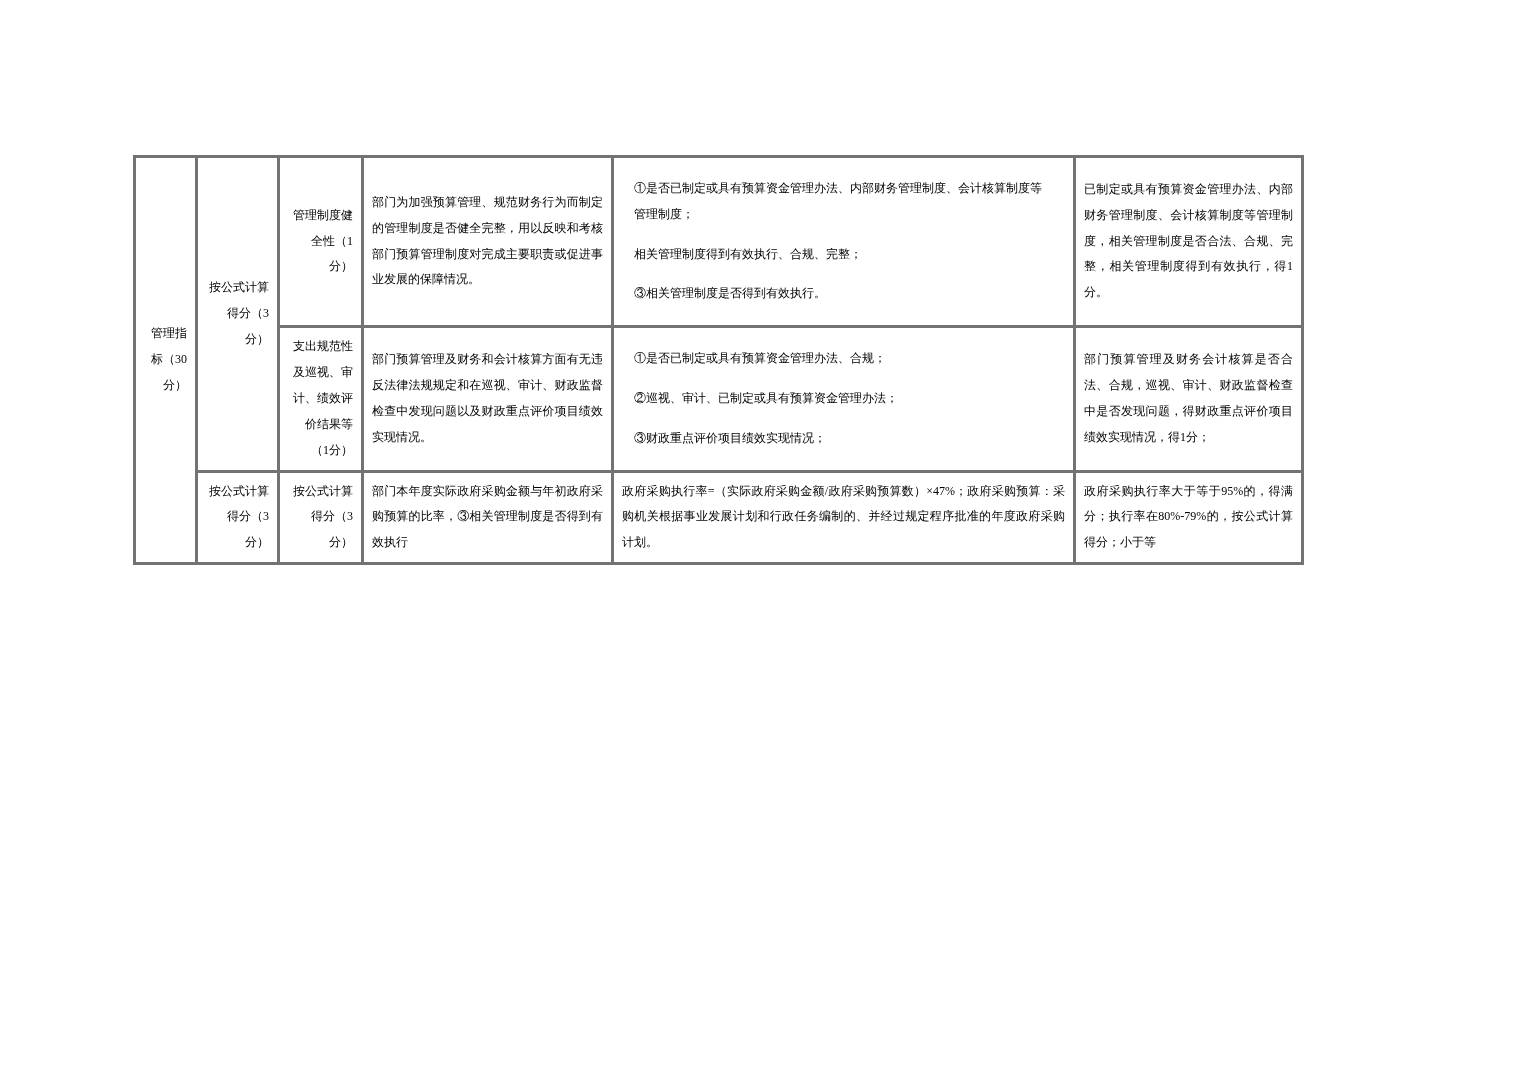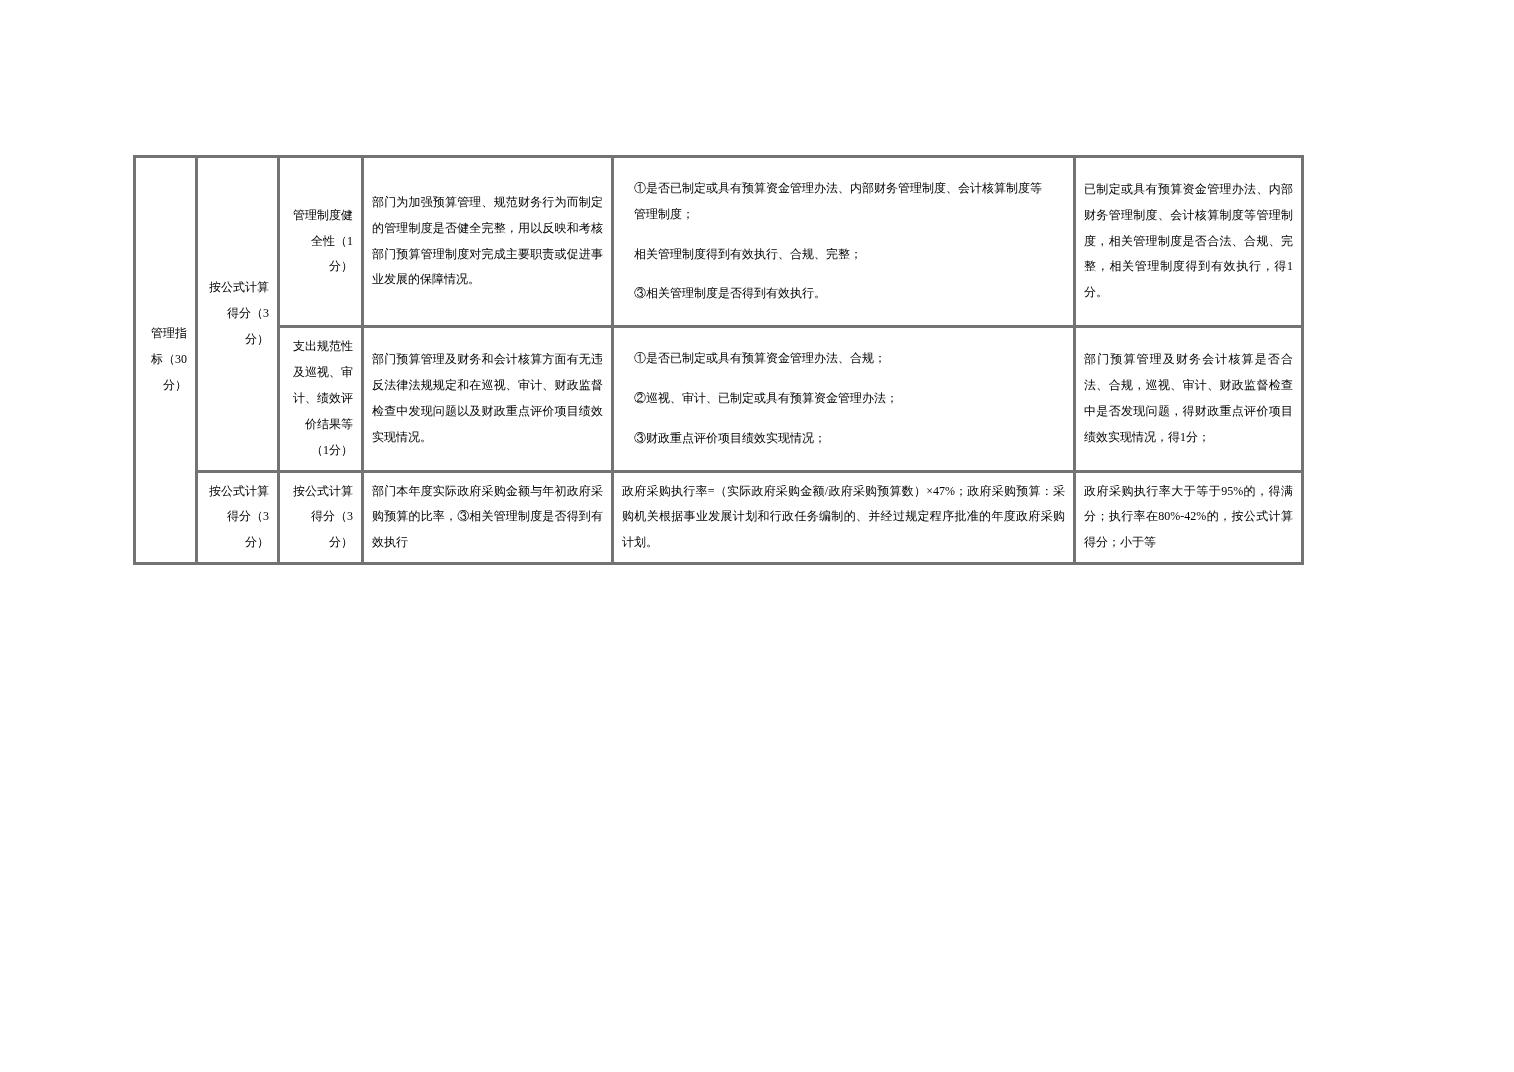--- a/index.html
+++ b/index.html
@@ -101,18 +101,18 @@
           <p class="para">③财政重点评价项目绩效实现情况；</p>
         </td>
         <td class="just">部门预算管理及财务会计核算是否合法、合规，巡视、审计、财政监督检查中是否发现问题，得财政重点评价项目绩效实现情况，得1分；</td>
       </tr>
 
       <tr>
         <td class="center">按公式计算得分（3分）</td>
         <td class="center">按公式计算得分（3分）</td>
         <td class="just">部门本年度实际政府采购金额与年初政府采购预算的比率，③相关管理制度是否得到有效执行</td>
         <td class="just">政府采购执行率=（实际政府采购金额/政府采购预算数）×47%；政府采购预算：采购机关根据事业发展计划和行政任务编制的、并经过规定程序批准的年度政府采购计划。</td>
-        <td class="just">政府采购执行率大于等于95%的，得满分；执行率在80%-42%的，按公式计算得分；小于等</td>
+        <td class="just">政府采购执行率大于等于95%的，得满分；执行率在80%-79%的，按公式计算得分；小于等</td>
       </tr>
     </tbody>
   </table>
 
 </div>
 
 </body></html>

